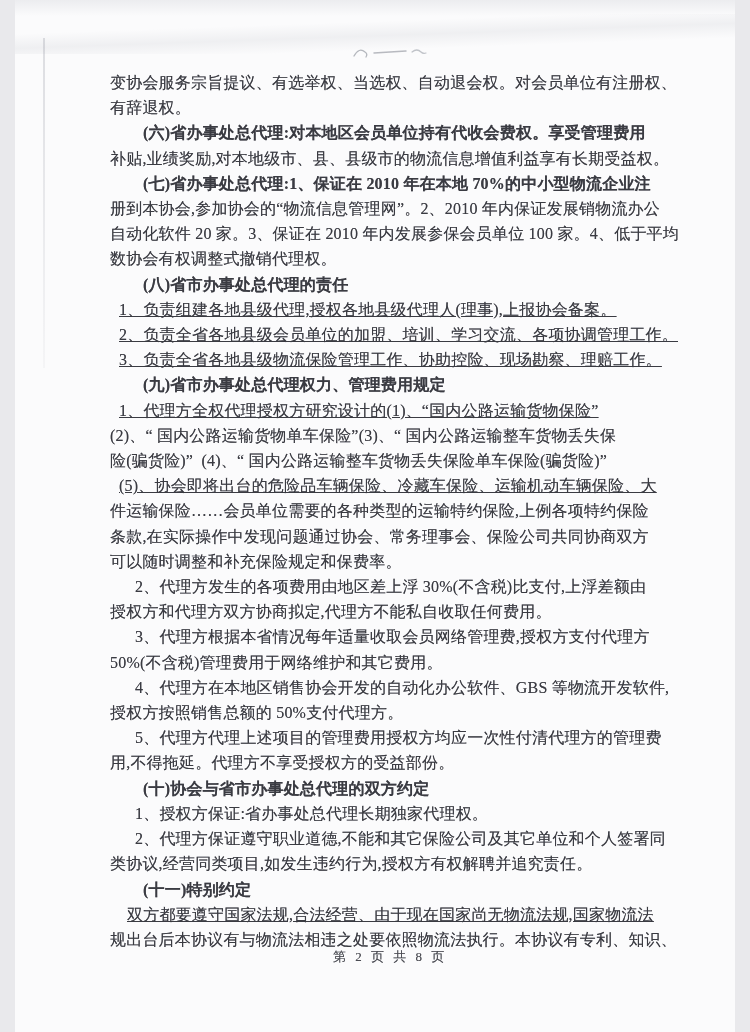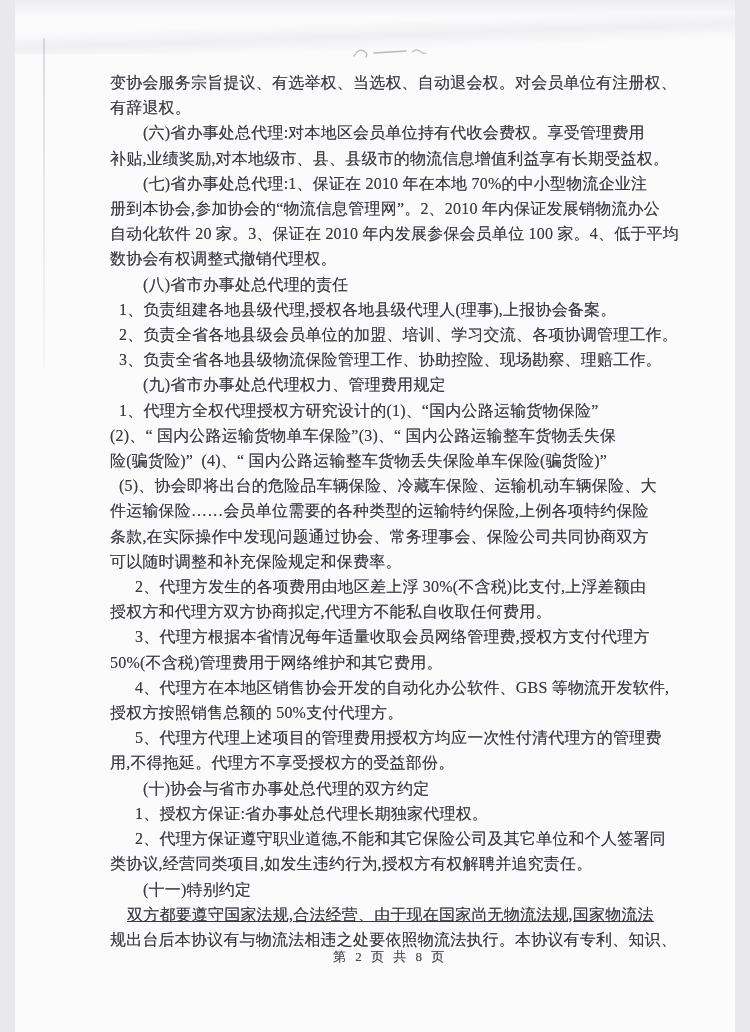--- a/index.html
+++ b/index.html
@@ -36,24 +36,24 @@
     left:95px;top:70px;width:572px;
     font-size:16px;
     letter-spacing:0.2px;
     line-height:25.2px;
     color:#3a3b42;
     text-shadow:0 0 0.5px rgba(58,59,66,0.6);
     white-space:pre-wrap;
   }
   .line{min-height:25.2px;}
   .ind0  {padding-left:0;}
-  .ind0_5{padding-left:9px;}
+  .ind0_5{padding-left:9px;text-decoration:underline;}
   .ind1  {padding-left:17px;text-decoration:underline;}
   .ind1_5{padding-left:25px;}
-  .ind2  {padding-left:33px;}
+  .ind2  {padding-left:33px;font-weight:bold;}
   .page-footer{
     position:absolute;
     left:0;top:948px;width:750px;
     text-align:center;
     font-size:13px;
     letter-spacing:3px;
     color:#4b4c53;
     text-shadow:0 0 0.5px rgba(75,76,83,0.55);
   }
 </style>

